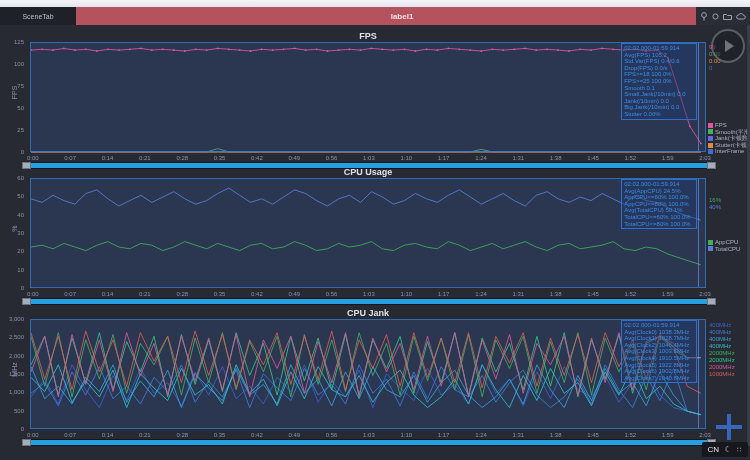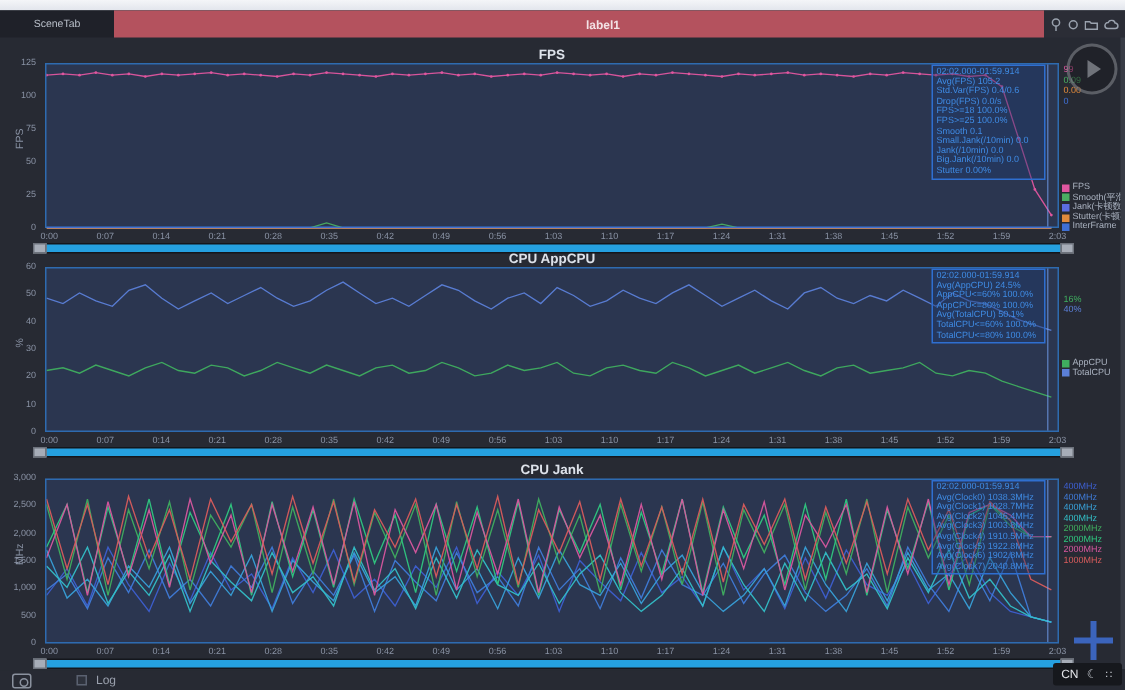--- a/index.html
+++ b/index.html
@@ -264,21 +264,21 @@
         <span>2:03</span>
       </div>
     <div class="slider">
       <div class="slider-fill"></div>
       <div class="handle left"></div>
       <div class="handle right"></div>
     </div>
   </section>
 
   <section class="chart-block" style="top:167px;">
-    <h2 class="chart-title">CPU AppCPU</h2>
+    <h2 class="chart-title">CPU Usage</h2>
     <span class="y-unit">%</span>
     <div class="yticks">
         <div class="ytick">60</div>
         <div class="ytick">50</div>
         <div class="ytick">40</div>
         <div class="ytick">30</div>
         <div class="ytick">20</div>
         <div class="ytick">10</div>
         <div class="ytick">0</div>
       </div>
@@ -408,25 +408,20 @@
         <span>1:59</span>
         <span>2:03</span>
       </div>
     <div class="slider">
       <div class="slider-fill"></div>
       <div class="handle left"></div>
       <div class="handle right"></div>
     </div>
   </section>
 
-  <div class="bottom-bar">
-    <span class="shot-icon"></span>
-    <span class="log-check"></span>
-    <span class="log-label">Log</span>
-  </div>
 
   <div class="right-scrollbar"></div>
   <div class="play-mark">
       <span></span>
     </div>
   <div class="plus-mark"></div>
   <div class="lang-pill">
     <span>CN</span>
     <span class="moon">☾</span>
     <span class="dots">∷</span>

